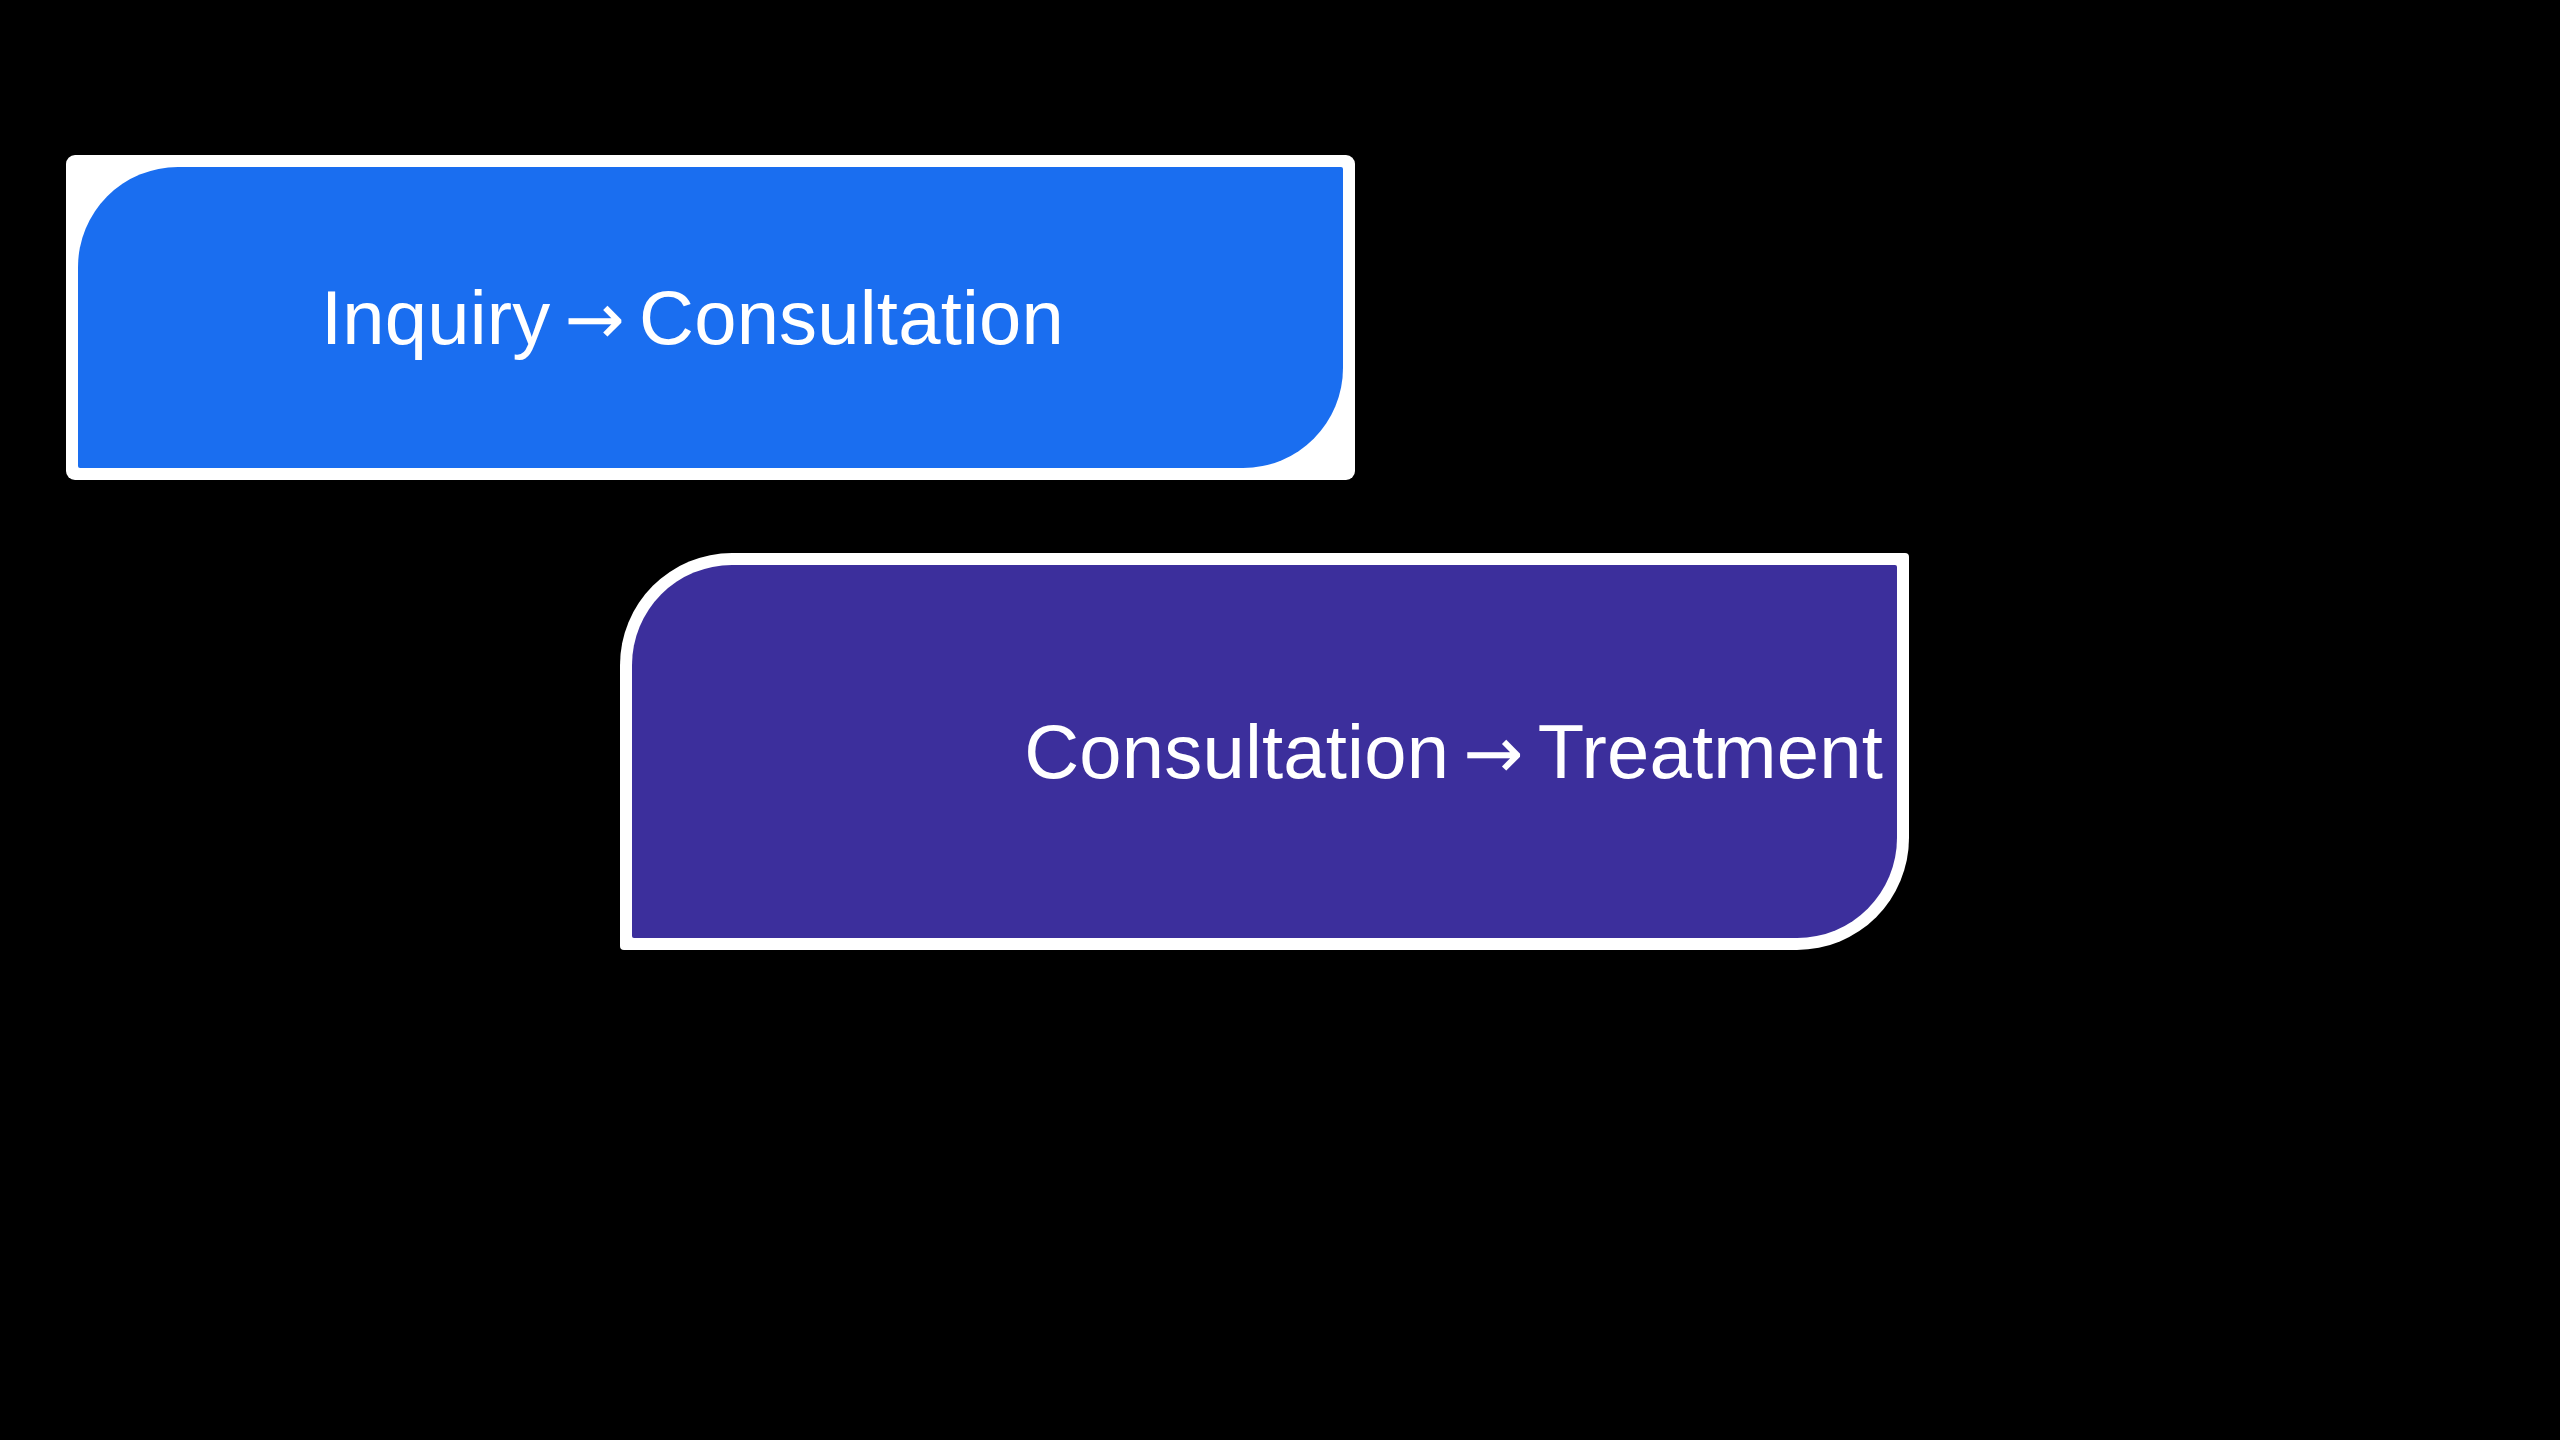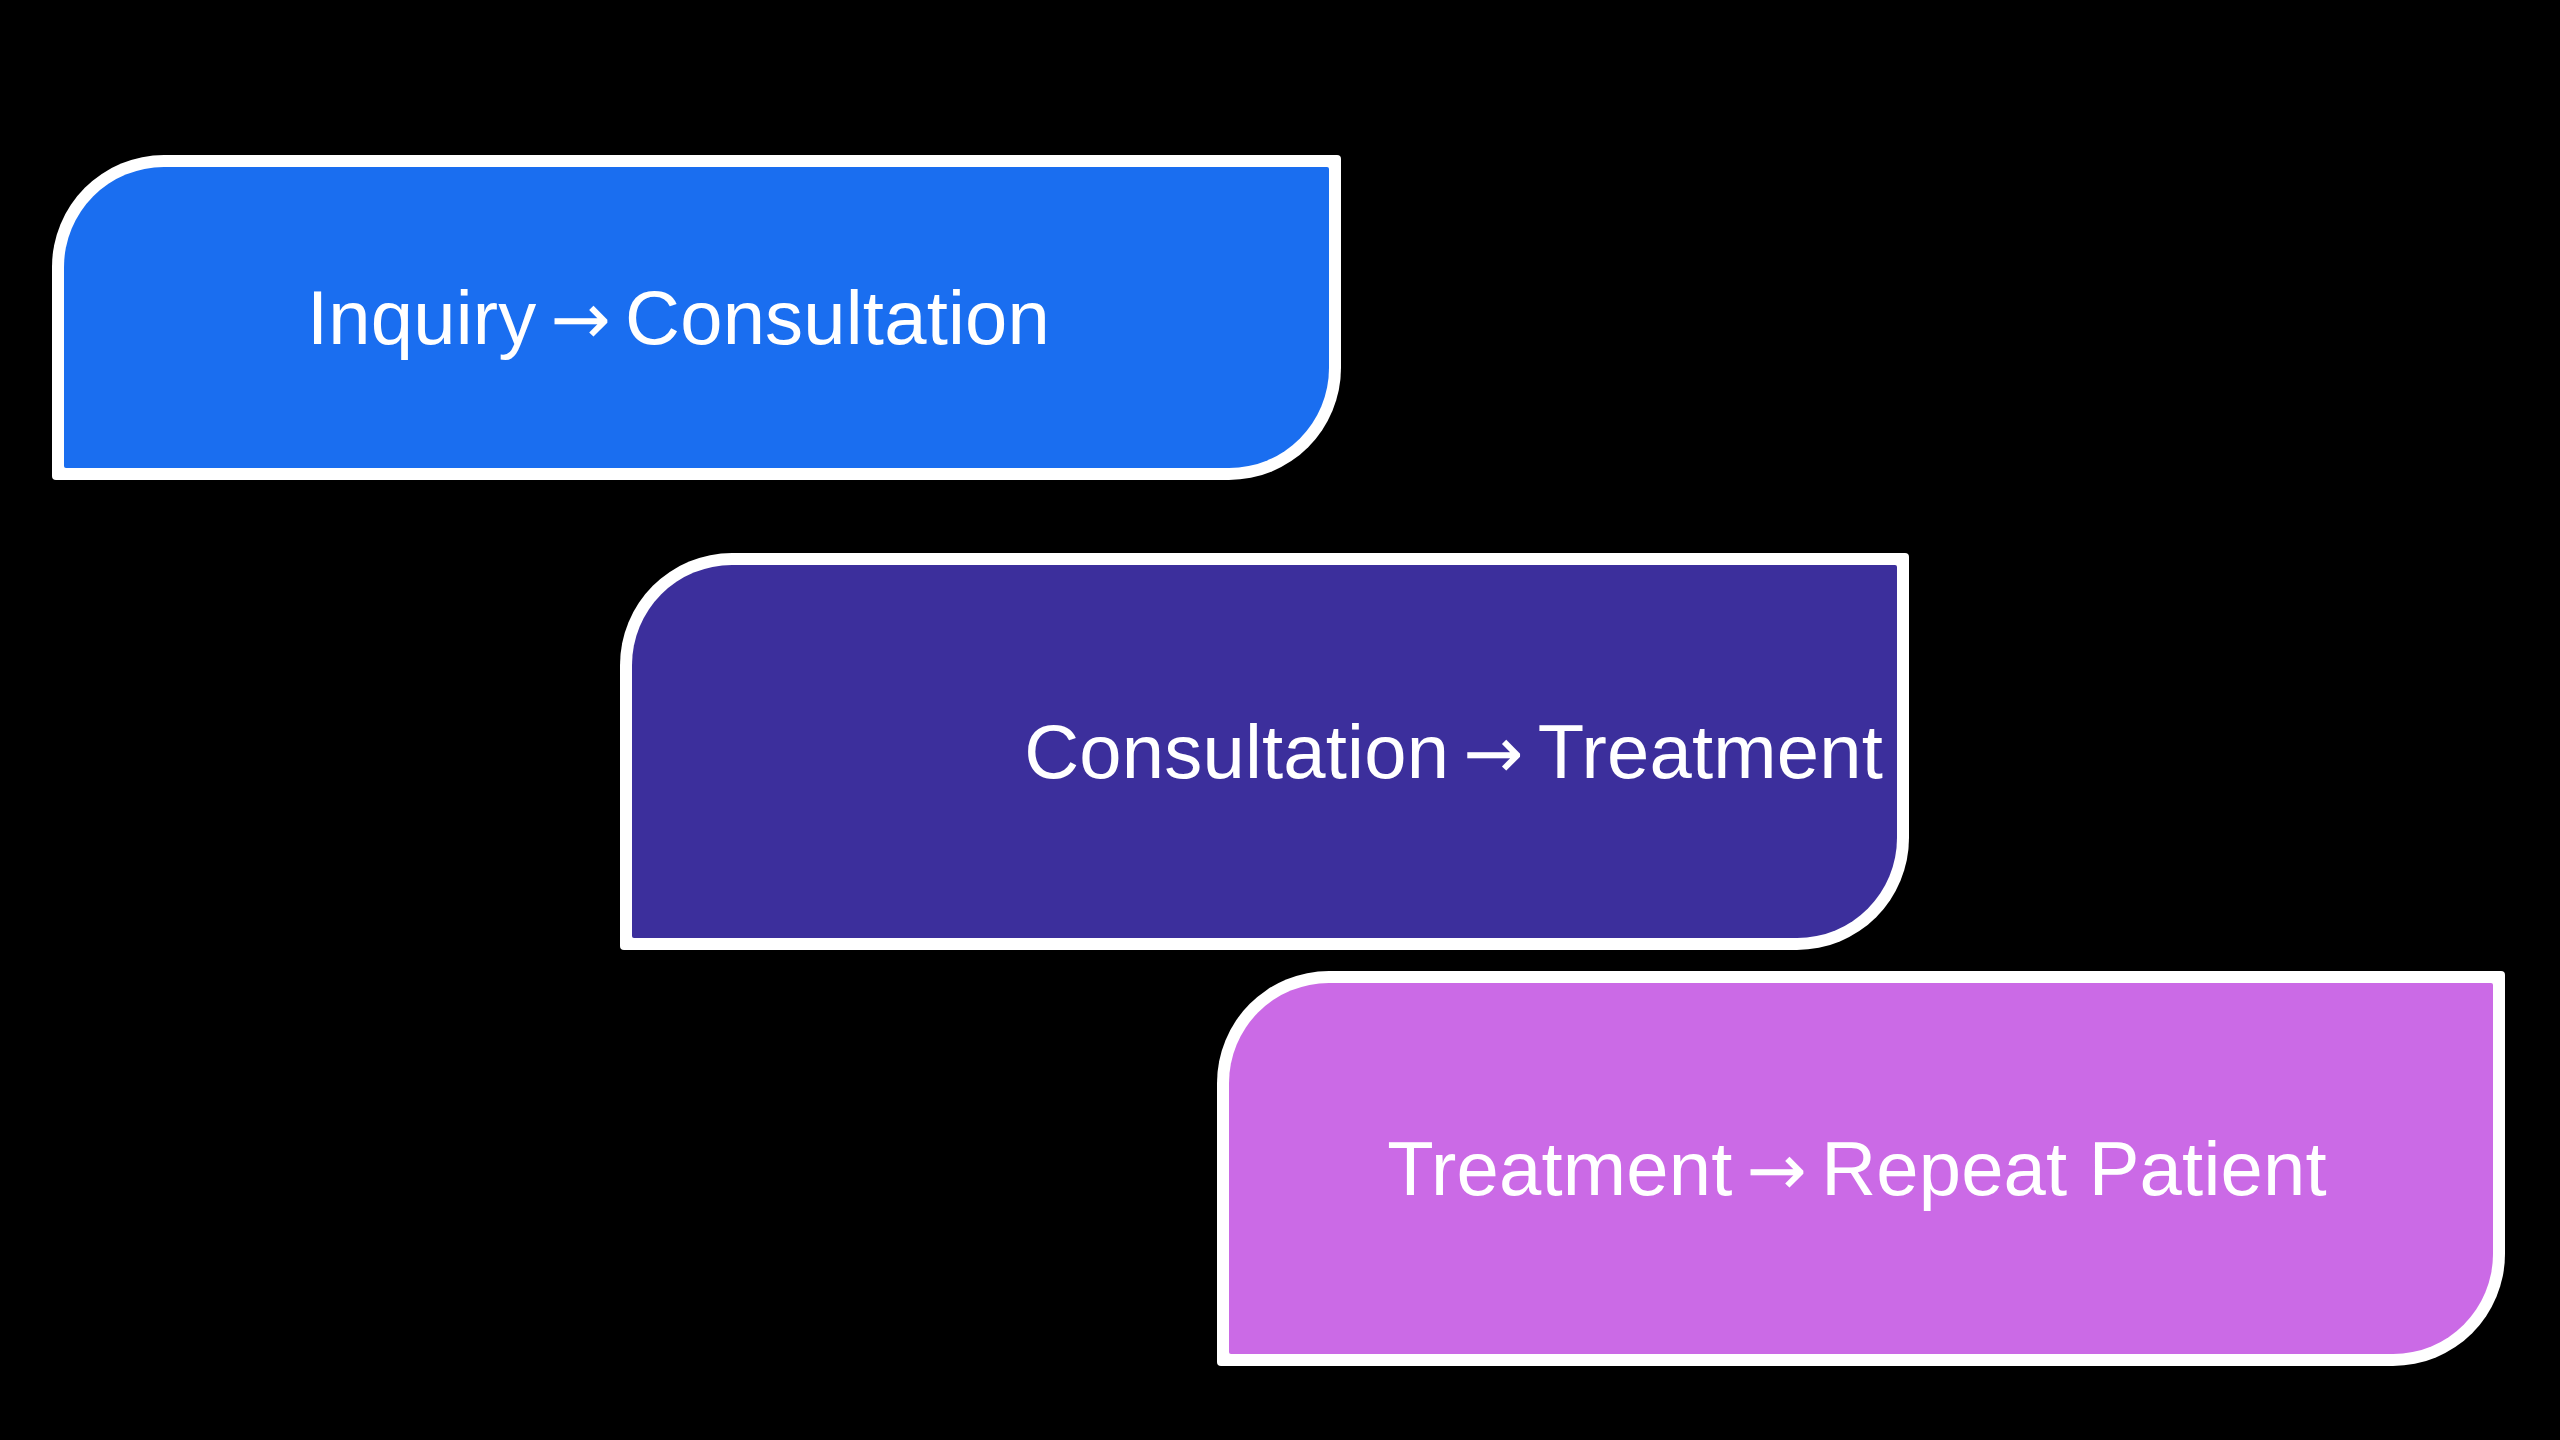--- a/index.html
+++ b/index.html
@@ -52,21 +52,21 @@
   }
   .arrow-glyph {
     display: inline-block;
     padding: 0 14px;
     font-family: "DejaVu Sans", sans-serif;
     font-size: 72px;
     vertical-align: baseline;
   }
 
   
-  #bar-0 { left: 52px;   top: 155px;  width: 1289px; height: 325px; }
+  #bar-0 { left: 66px;   top: 155px;  width: 1289px; height: 325px; border-radius: 9px; }
   #bar-1 { left: 620px;  top: 553px;  width: 1289px; height: 397px; }
   #bar-2 { left: 1217px; top: 971px;  width: 1288px; height: 395px; }
 
   
   #bar-0 .stage-label { transform: translate(-18px, 0); }
   #bar-1 .stage-label { transform: translate(-14px, 0); }
   #bar-2 .stage-label { transform: translate(-4px, 0); }
 </style>
 </head>
 <body style="background: rgb(0, 0, 0);">
@@ -82,21 +82,14 @@
   </div>
 
   <div class="stage-bar" id="bar-1">
     <div class="stage-fill" style="background: rgb(60, 47, 156); justify-content: flex-end;">
       <span class="stage-label">
         <span>Consultation</span><span class="arrow-glyph">→</span><span>Treatment</span>
       </span>
     </div>
   </div>
 
-  <div class="stage-bar" id="bar-2">
-    <div class="stage-fill" style="background: rgb(203, 106, 230);">
-      <span class="stage-label">
-        <span>Treatment</span><span class="arrow-glyph">→</span><span>Repeat Patient</span>
-      </span>
-    </div>
-  </div>
 
 </div>
 
 </body></html>

